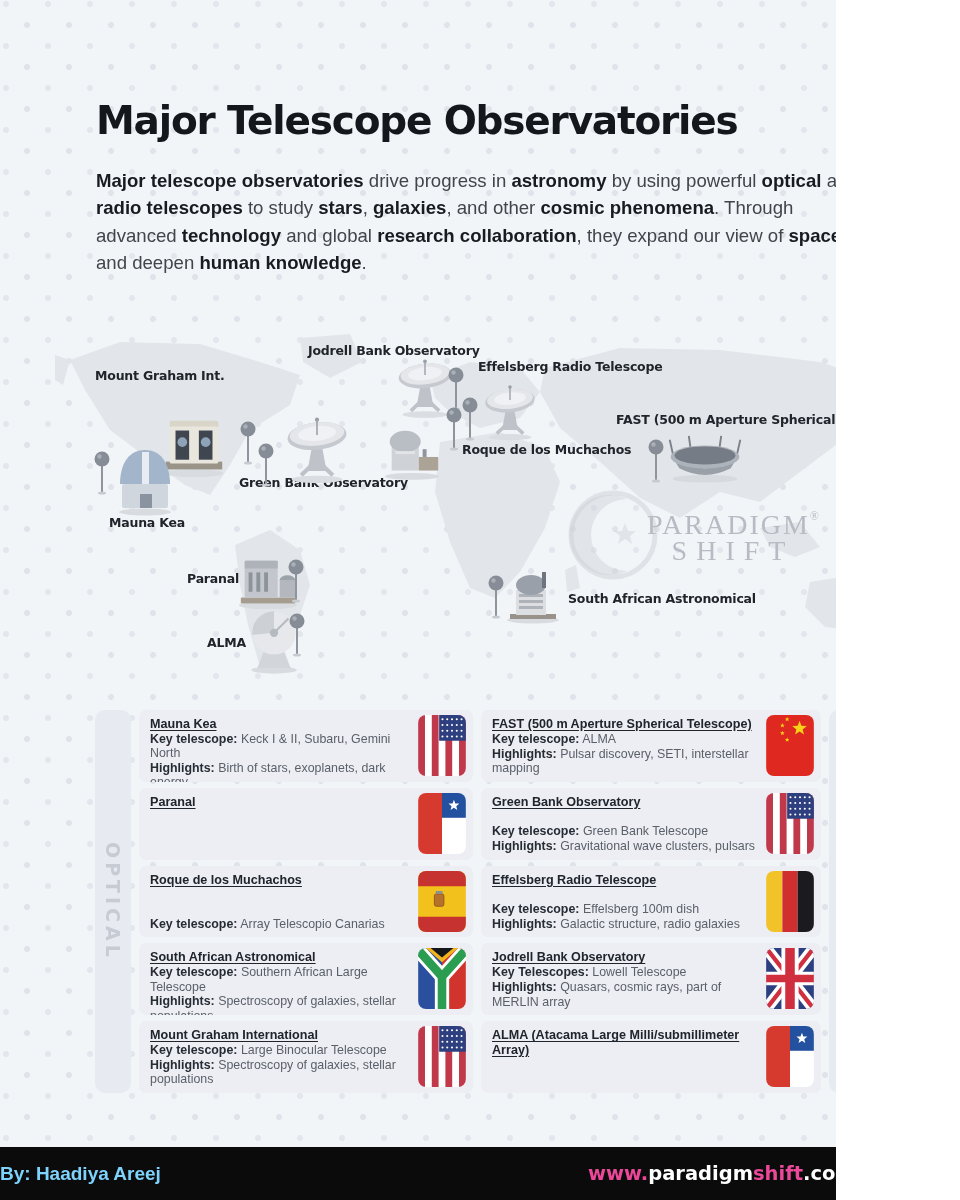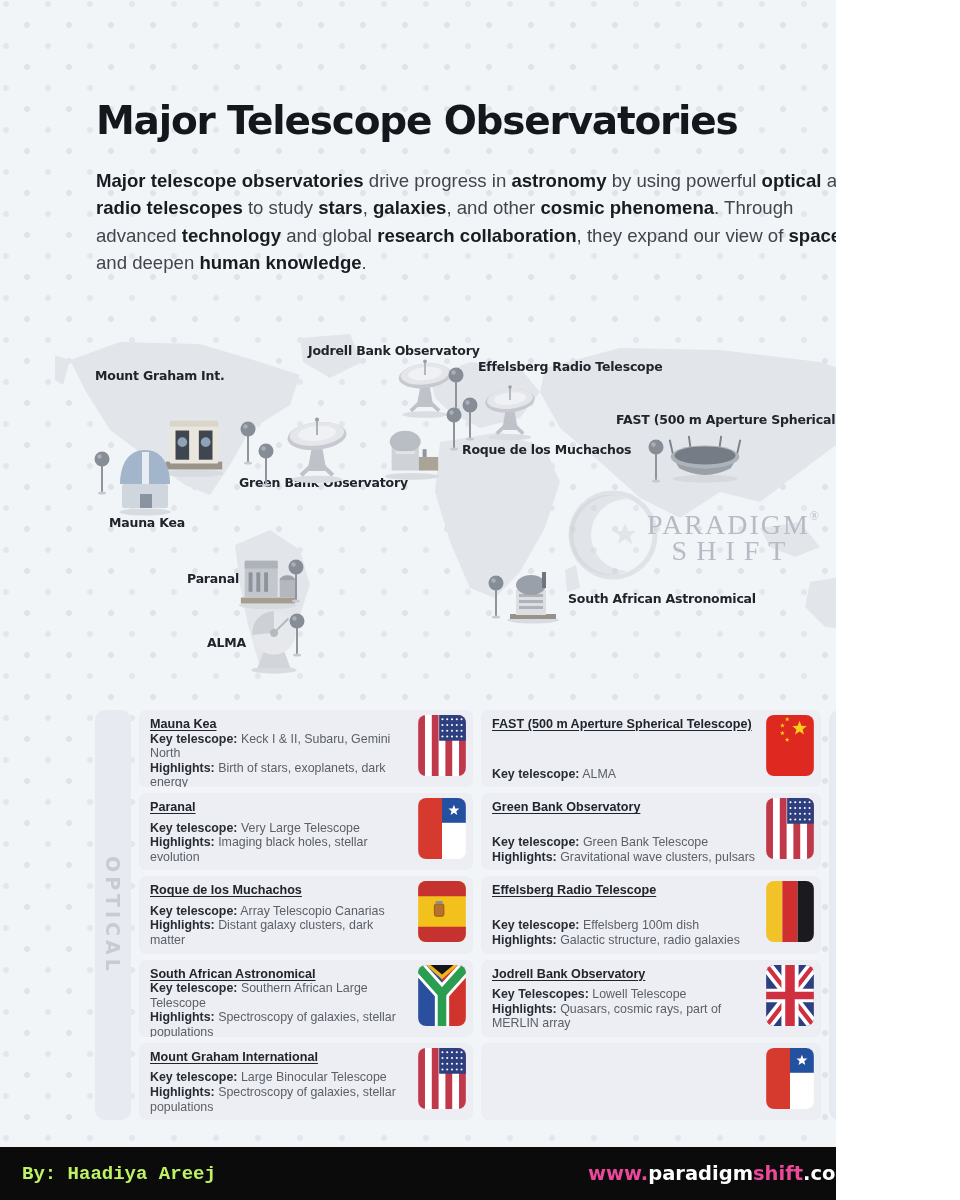--- a/index.html
+++ b/index.html
@@ -52,21 +52,21 @@
   .card-title{font-size:12.6px;font-weight:700;color:#20242c;line-height:1.16;
     text-decoration:underline;text-underline-offset:2px}
   .card-body{margin-top:auto}
   .field{font-size:12.4px;line-height:14.6px;color:#5a5f68}
   .field b{color:#272c34}
   .flag{position:absolute;top:5px;right:7px;width:48px;height:61px;border-radius:8px;overflow:hidden}
   .flag svg{display:block;width:100%;height:100%}
   
   .footer{position:absolute;left:0;bottom:0;width:960px;height:53px;background:#0b0b0c;
     display:flex;align-items:center}
-  .byline{margin-left:22px;font-family:Liberation Mono, monospace;font-weight:700;font-size:19px;color:#bef264}
+  .byline{font-family:Liberation Sans, sans-serif;font-weight:700;font-size:19px;color:#7dd3fc}
   .url{margin-left:auto;font-family:"DejaVu Sans",sans-serif;font-weight:700;font-size:19.5px;white-space:nowrap}
   .url .c-g{color:#ec4899}
   .url .c-w{color:#ffffff}
   .logo{margin:0 14px 0 10px;flex:0 0 auto}
 </style>
 </head>
 <body>
 
 <svg width="0" height="0" style="position:absolute" aria-hidden="true">
   <defs>
@@ -283,38 +283,33 @@
               <circle cx="25.5" cy="22.5" r="1.1" fill="#fff"></circle>
               <circle cx="30.5" cy="22.5" r="1.1" fill="#fff"></circle>
               <circle cx="35.5" cy="22.5" r="1.1" fill="#fff"></circle>
               <circle cx="40.5" cy="22.5" r="1.1" fill="#fff"></circle>
               <circle cx="45.5" cy="22.5" r="1.1" fill="#fff"></circle>
             </svg>
           </span>
       </article>
       <article class="card">
         <h3 class="card-title">Paranal</h3>
-        <div class="card-body">
-          <p class="field"><b>Key telescope:</b> <span>Very Large Telescope</span></p>
-          <p class="field"><b>Highlights:</b> <span>Imaging black holes, stellar evolution</span></p>
-        </div>
         <span class="flag">
             <svg viewBox="0 0 50 64">
               <rect width="50" height="64" fill="#fff"></rect>
     <rect width="25" height="64" fill="#d63a2f"></rect>
               <rect x="25" width="25" height="26" fill="#2450a0"></rect>
     <polygon points="0,-8 2,-2.8 7.6,-2.5 3.3,1.1 4.7,6.5 0,3.4 -4.7,6.5 -3.3,1.1 -7.6,-2.5 -2,-2.8" fill="#fff" transform="translate(37.5,13) scale(0.75)"></polygon>
             </svg>
           </span>
       </article>
       <article class="card">
         <h3 class="card-title">Roque de los Muchachos</h3>
         <div class="card-body">
           <p class="field"><b>Key telescope:</b> <span>Array Telescopio Canarias</span></p>
-          <p class="field"><b>Highlights:</b> <span>Distant galaxy clusters, dark matter</span></p>
         </div>
         <span class="flag">
             <svg viewBox="0 0 50 64">
               <rect width="50" height="64" fill="#f3c11c"></rect>
     <rect width="50" height="16" fill="#c6322f"></rect>
               <rect y="48" width="50" height="16" fill="#c6322f"></rect>
     <rect x="17" y="24" width="10" height="13" rx="2" fill="#b5722a" stroke="#8a4a1e" stroke-width="0.8"></rect>
     <rect x="18.5" y="21" width="7" height="3" fill="#8a8f96"></rect>
             </svg>
           </span>
@@ -376,20 +371,21 @@
             </svg>
           </span>
       </article>
     </div>
 
     <div class="col">
       <article class="card">
         <h3 class="card-title">FAST (500 m Aperture Spherical Telescope)</h3>
         <div class="card-body">
           <p class="field"><b>Key telescope:</b> <span>ALMA</span></p>
+          <p class="field"><b>Highlights:</b> <span>Pulsar discovery, SETI, interstellar mapping</span></p>
         </div>
         <span class="flag">
             <svg viewBox="0 0 50 64">
               <rect width="50" height="64" fill="#df281f"></rect>
     <polygon points="0,-8 2,-2.8 7.6,-2.5 3.3,1.1 4.7,6.5 0,3.4 -4.7,6.5 -3.3,1.1 -7.6,-2.5 -2,-2.8" fill="#f7d117" transform="translate(35,14)"></polygon>
     <polygon points="0,-8 2,-2.8 7.6,-2.5 3.3,1.1 4.7,6.5 0,3.4 -4.7,6.5 -3.3,1.1 -7.6,-2.5 -2,-2.8" fill="#f7d117" transform="translate(22,4.5) scale(0.32)"></polygon>
     <polygon points="0,-8 2,-2.8 7.6,-2.5 3.3,1.1 4.7,6.5 0,3.4 -4.7,6.5 -3.3,1.1 -7.6,-2.5 -2,-2.8" fill="#f7d117" transform="translate(17,11) scale(0.32)"></polygon>
     <polygon points="0,-8 2,-2.8 7.6,-2.5 3.3,1.1 4.7,6.5 0,3.4 -4.7,6.5 -3.3,1.1 -7.6,-2.5 -2,-2.8" fill="#f7d117" transform="translate(17,19) scale(0.32)"></polygon>
     <polygon points="0,-8 2,-2.8 7.6,-2.5 3.3,1.1 4.7,6.5 0,3.4 -4.7,6.5 -3.3,1.1 -7.6,-2.5 -2,-2.8" fill="#f7d117" transform="translate(22,26) scale(0.32)"></polygon>
             </svg>
@@ -458,20 +454,21 @@
     <path d="M0 0 L50 64 M50 0 L0 64" stroke="#fff" stroke-width="12"></path>
     <path d="M0 0 L50 64 M50 0 L0 64" stroke="#cf2f3f" stroke-width="4.5"></path>
     <path d="M25 0 V64" stroke="#fff" stroke-width="18"></path>
               <path d="M0 32 H50" stroke="#fff" stroke-width="14"></path>
     <path d="M25 0 V64" stroke="#cf2f3f" stroke-width="10"></path>
               <path d="M0 32 H50" stroke="#cf2f3f" stroke-width="8"></path>
             </svg>
           </span>
       </article>
       <article class="card">
+        <h3 class="card-title">ALMA (Atacama Large Milli/submillimeter Array)</h3>
         <span class="flag">
             <svg viewBox="0 0 50 64">
               <rect width="50" height="64" fill="#fff"></rect>
     <rect width="25" height="64" fill="#d63a2f"></rect>
               <rect x="25" width="25" height="26" fill="#2450a0"></rect>
     <polygon points="0,-8 2,-2.8 7.6,-2.5 3.3,1.1 4.7,6.5 0,3.4 -4.7,6.5 -3.3,1.1 -7.6,-2.5 -2,-2.8" fill="#fff" transform="translate(37.5,13) scale(0.75)"></polygon>
             </svg>
           </span>
       </article>
     </div>

